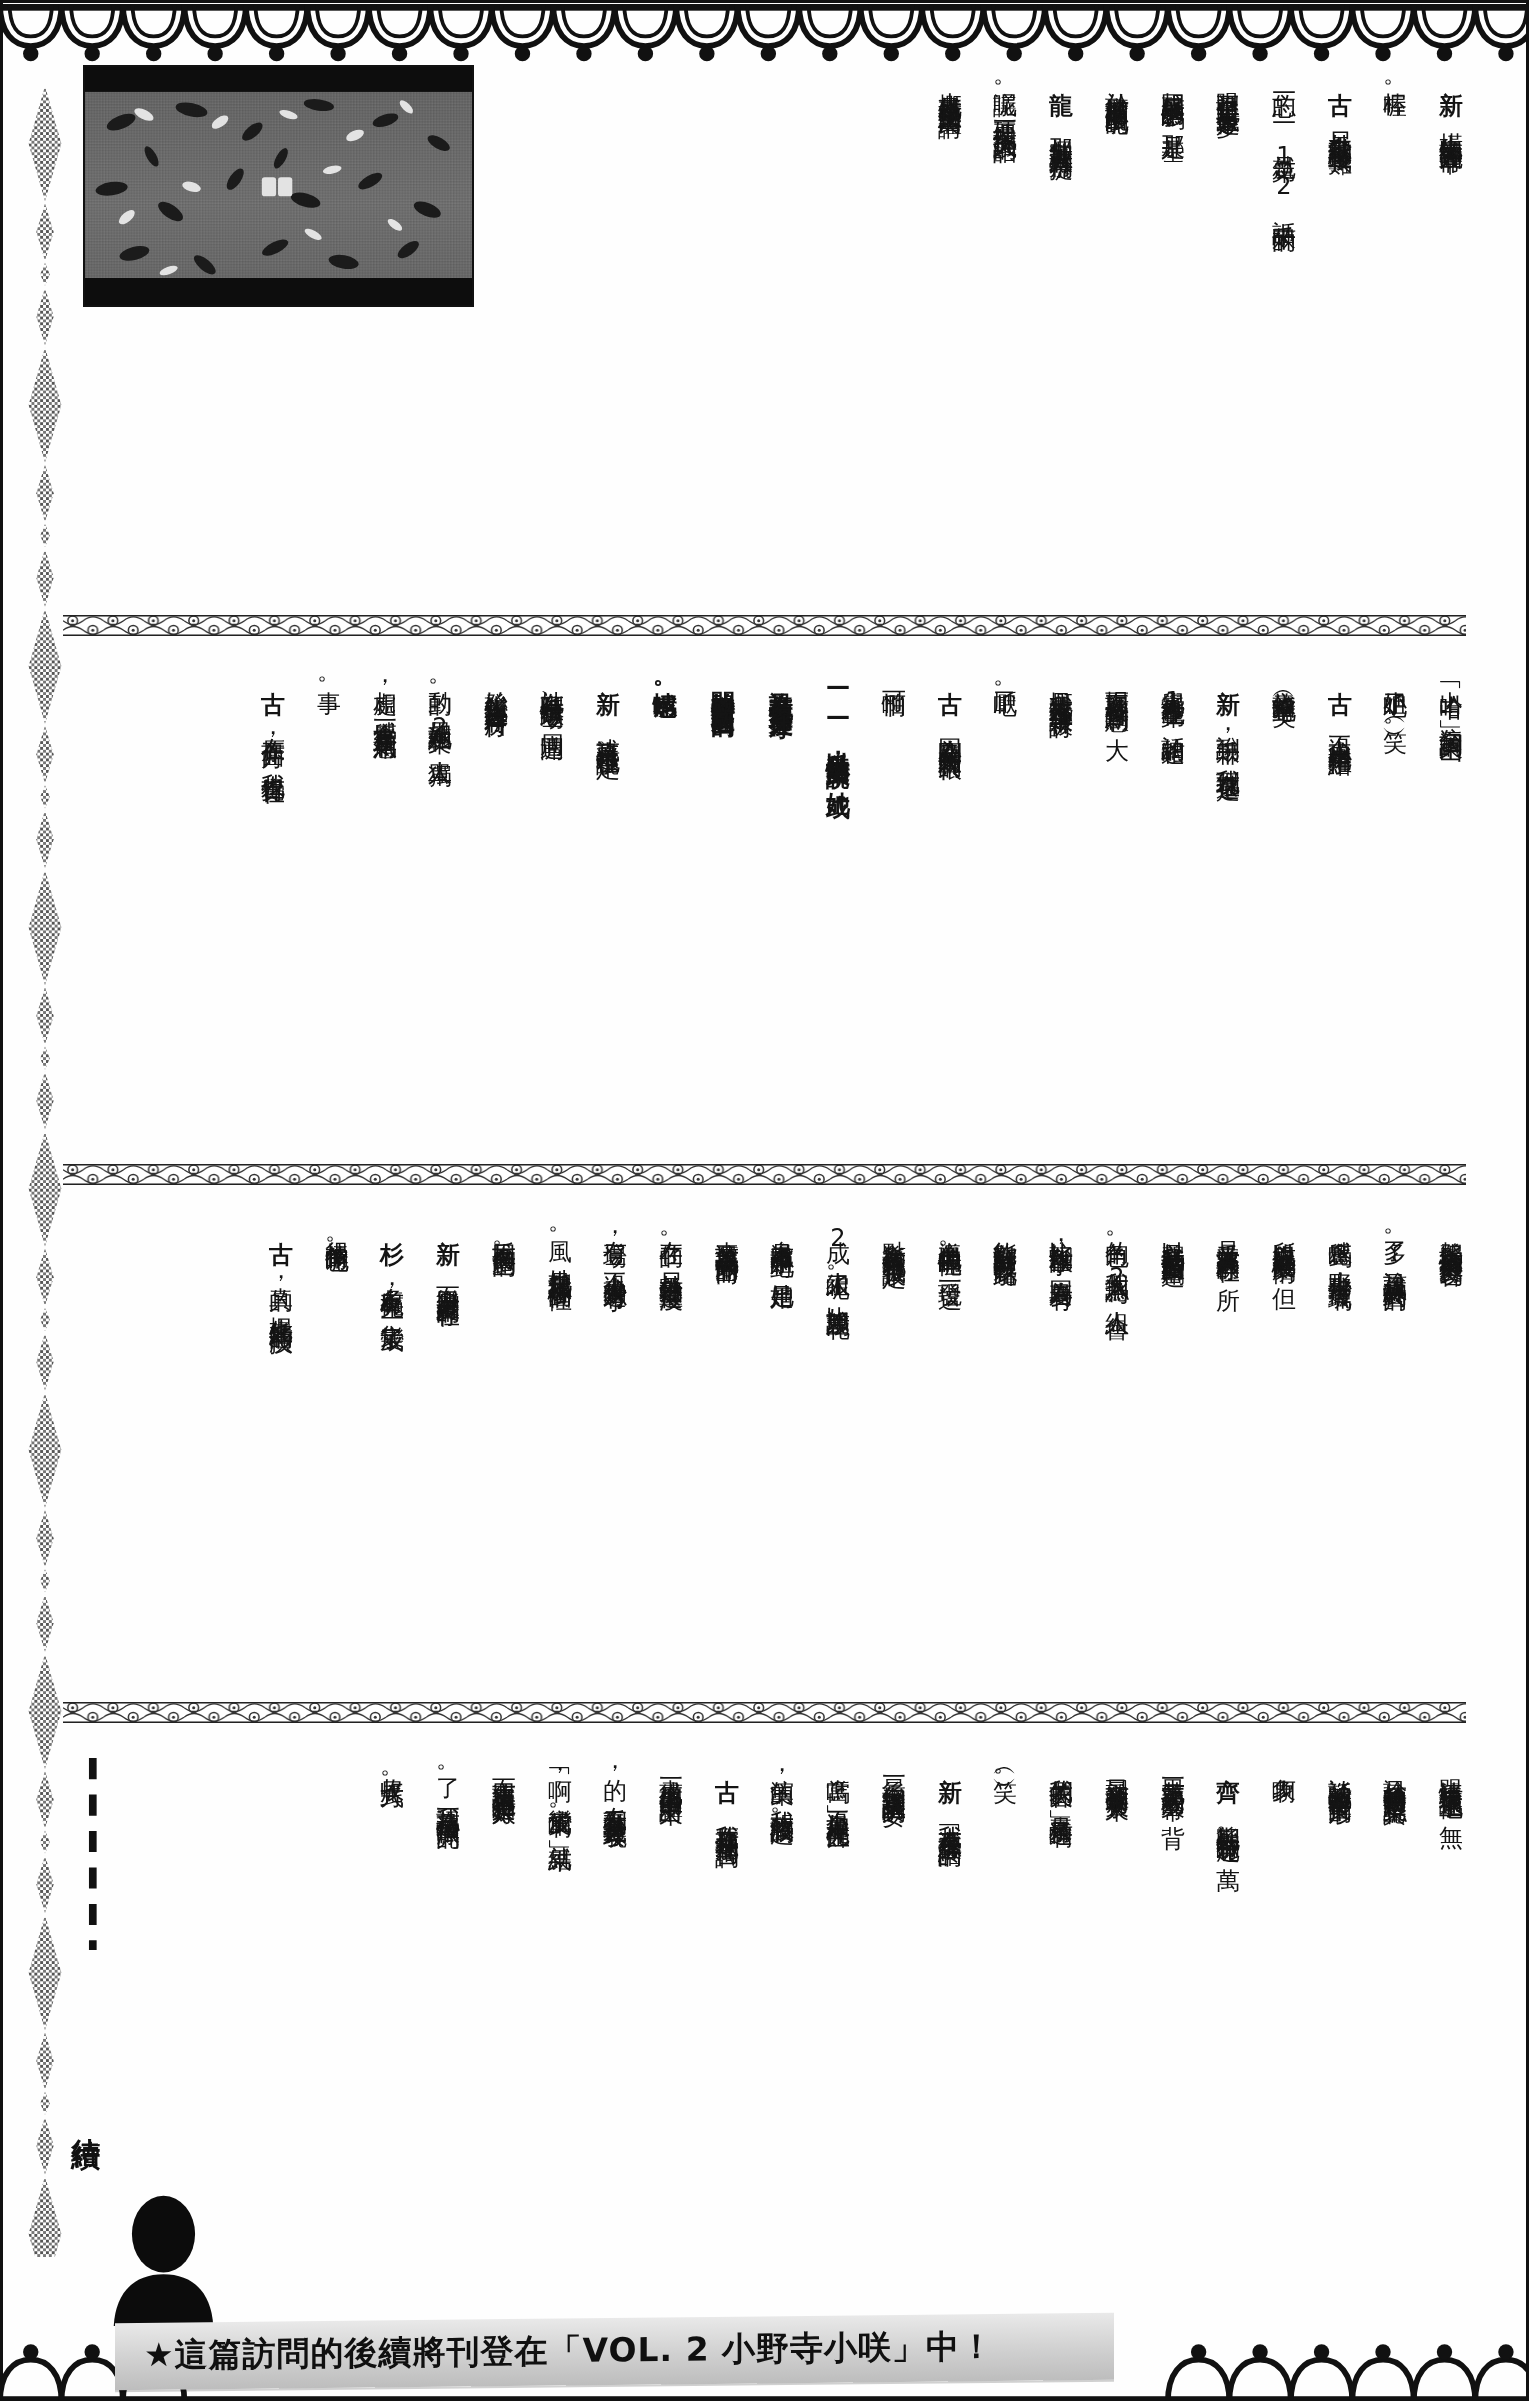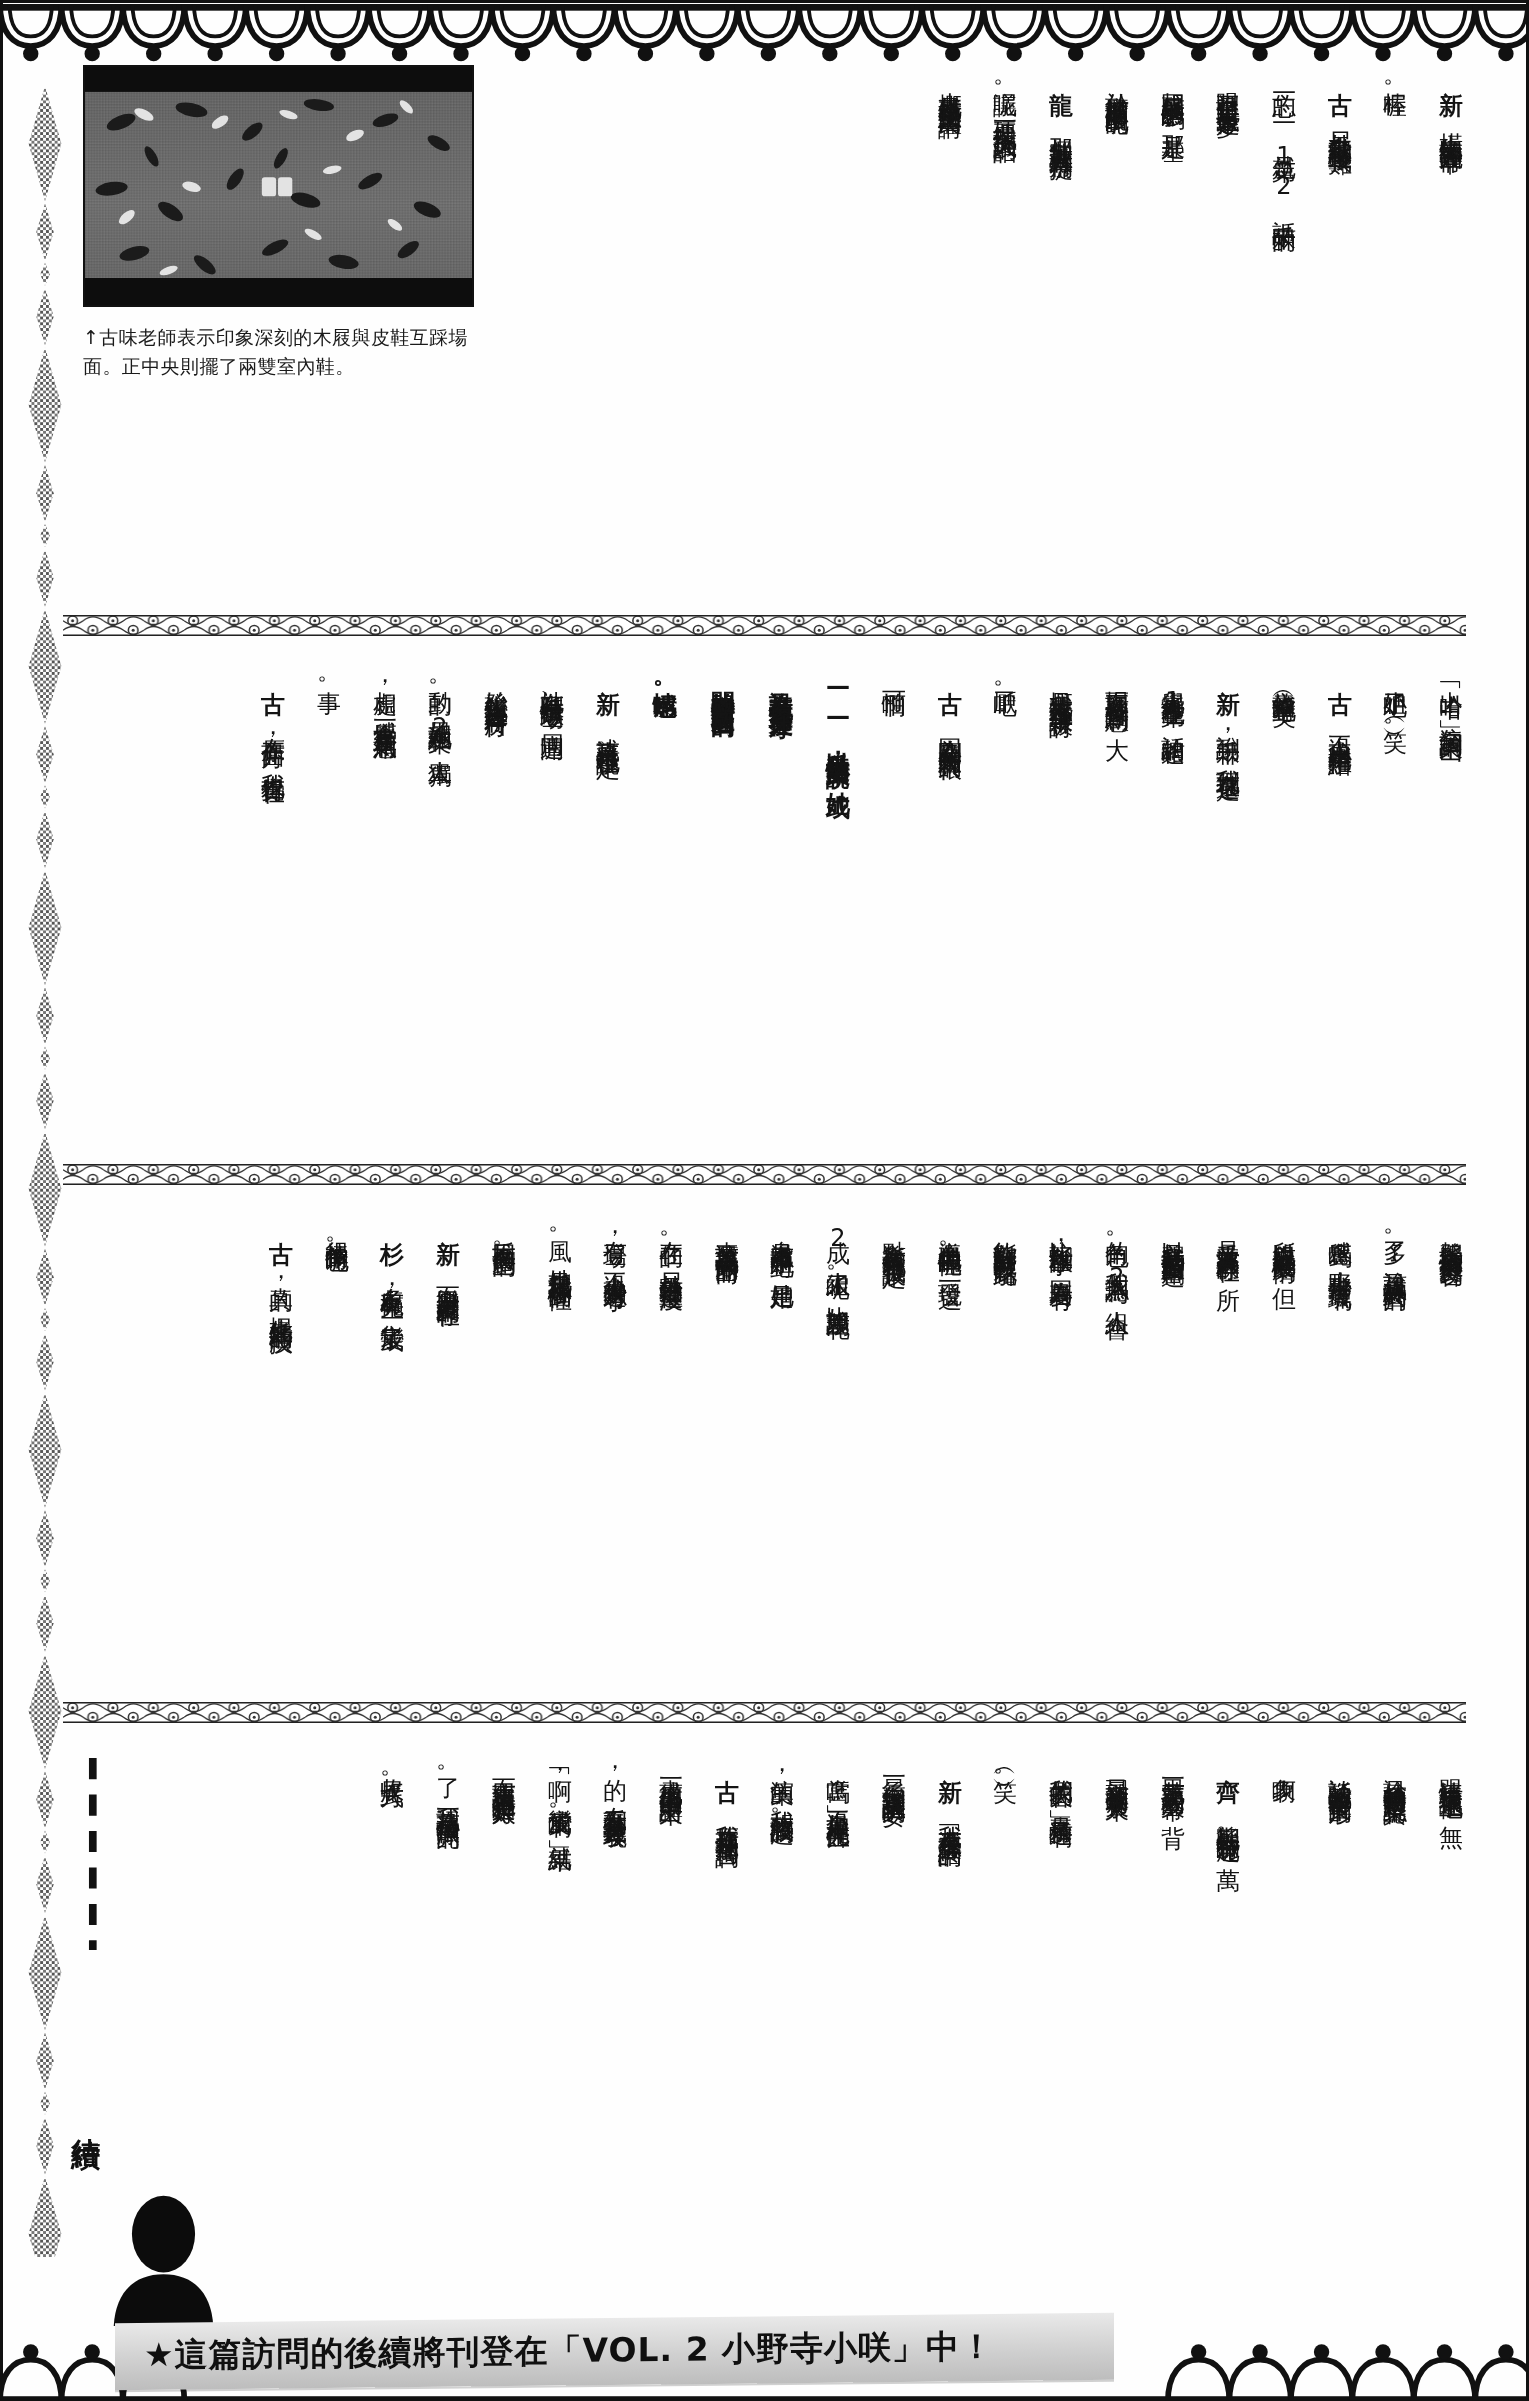--- a/index.html
+++ b/index.html
@@ -212,21 +212,20 @@
         <ellipse cx="240" cy="176" rx="10" ry="4" transform="rotate(28 240 176)"></ellipse>
 
         <rect x="186" y="116" width="15" height="20" rx="3"></rect>
         <rect x="203" y="116" width="15" height="20" rx="3"></rect>
       </g>
       <rect x="0" y="222" width="407" height="30" fill="#0d0d0d"></rect>
       <rect x="0" y="0" width="407" height="26" fill="#0d0d0d"></rect>
     </svg>
   </div>
 
-  <div class="photo-caption">↑古味老師表示印象深刻的木屐與皮鞋互踩場面。正中央則擺了兩雙室內鞋。</div>
 
   <div class="vcol sp" style="left:1439px;top:73px;">新</div>
   <div class="vcol" style="left:1439px;top:113px;">橫山先生畫的分鏡圖非常</div>
   <div class="vcol" style="left:1383px;top:73px;">棒喔。</div>
   <div class="vcol sp" style="left:1328px;top:73px;">古</div>
   <div class="vcol" style="left:1328px;top:113px;">另外在動畫編排上令我難</div>
   <div class="vcol" style="left:1272px;top:73px;">忘的——就是第12話中千棘的</div>
   <div class="vcol" style="left:1216px;top:73px;">眼裡不是出現了看起來像是夢</div>
   <div class="vcol" style="left:1161px;top:73px;">想國度居民的影子嗎？那是基</div>
   <div class="vcol" style="left:1105px;top:73px;">於什麼樣的過程而出現的呢？</div>

